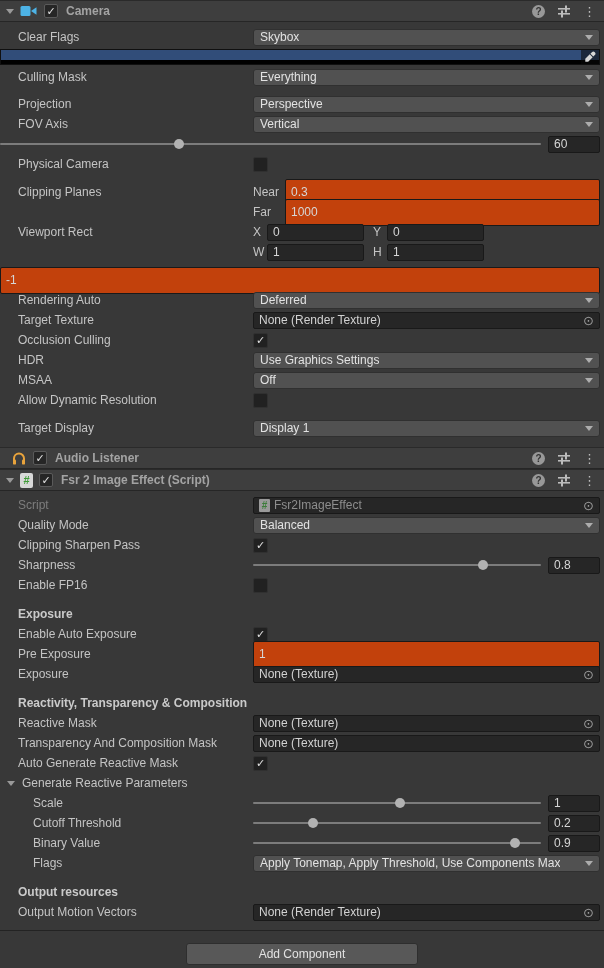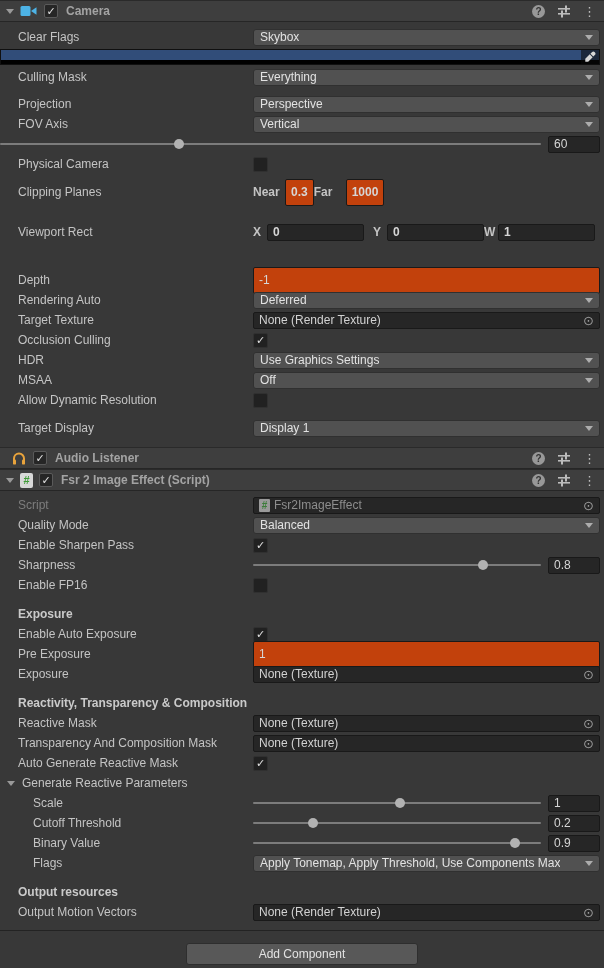--- a/index.html
+++ b/index.html
@@ -35,21 +35,21 @@
   .caret { margin-left:auto; width:0; height:0; border-left:4px solid transparent; border-right:4px solid transparent; border-top:5px solid #adadad; flex-shrink:0; }
   .tfield { flex:1; height:27px; background:#c2410c; border:1px solid #191919; border-radius:2px; display:flex; align-items:center; padding:0 5px; color:#d6d6d6; }
   .objfield { flex:1; height:17px; background:#262626; border:1px solid #191919; border-radius:2px; display:flex; align-items:center; padding:0 5px; color:#d2d2d2; min-width:0; }
   .objfield .picker { margin-left:auto; color:#9a9a9a; font-size:13px; line-height:13px; }
   .objfield.dim { color:#8d8d8d; }
   .checkbox { width:15px; height:15px; background:#212121; border:1px solid #303030; border-radius:2px; color:#e0e0e0; font-size:11px; line-height:13px; text-align:center; flex-shrink:0; }
   .slider { position:relative; flex:1; height:16px; margin-right:7px; }
   .slider-track { position:absolute; left:0; right:0; top:7px; height:2px; background:#7c7c7c; border-radius:1px; }
   .slider-handle { position:absolute; top:3px; width:10px; height:10px; border-radius:50%; background:#b2b2b2; transform:translateX(-50%); }
   .slider-val { flex:0 0 52px; height:17px; background:#262626; border:1px solid #191919; border-radius:2px; display:flex; align-items:center; padding:0 5px; color:#d6d6d6; }
-  .stack { flex:1; display:flex; flex-direction:row;font-weight:bold; }
+  .stack { flex:1; display:flex; flex-direction:column; }
   .stack .srow { height:20px; display:flex; align-items:center; }
   .mini-label { width:32px; color:#c4c4c4; flex-shrink:0; }
   .mini-label.xy { width:14px; }
   .vfield { width:97px; height:17px; background:#262626; border:1px solid #191919; border-radius:2px; display:flex; align-items:center; padding:0 5px; color:#d6d6d6; flex-shrink:0; }
   .pair-gap { width:9px; flex-shrink:0; }
   .swatch { flex:1; height:16px; border:1px solid #101010; position:relative; display:flex; flex-direction:column; }
   .swatch-color { flex:1; }
   .swatch-alpha { height:4px; background:#000; }
   .dropper-btn { position:absolute; right:0; top:0; bottom:0; width:18px; background:rgba(10,10,10,0.55); display:flex; align-items:center; justify-content:center; }
   .script-icon-sm { width:11px; height:13px; background:#9a9a9a; border-radius:1px; color:#3c7d3a; font-size:10px; font-weight:bold; line-height:13px; text-align:center; margin-right:4px; flex-shrink:0; }
@@ -192,21 +192,20 @@
           <span class="pair-gap"></span>
           <span class="mini-label xy">H</span>
           <div class="vfield">1</div>
         </div>
       </div>
     </div>
 
     <div class="spacer8"></div>
 
     <div class="row">
-      <span class="label">Depth</span>
       <div class="ctrl">
           <div class="tfield">-1</div>
         </div>
     </div>
 
     <div class="row">
       <span class="label">Rendering Auto</span>
       <div class="ctrl">
           <div class="dropdown">
         <span>Deferred</span>
@@ -326,21 +325,21 @@
       <span class="label">Quality Mode</span>
       <div class="ctrl">
           <div class="dropdown">
         <span>Balanced</span>
         <span class="caret"></span>
       </div>
         </div>
     </div>
 
     <div class="row">
-      <span class="label">Enable Sharpen Pass</span>
+      <span class="label">Clipping Sharpen Pass</span>
       <div class="ctrl">
           <span class="checkbox">✓</span>
         </div>
     </div>
 
     <div class="row">
       <span class="label">Sharpness</span>
       <div class="ctrl">
         <div class="slider">
           <div class="slider-track"></div>

